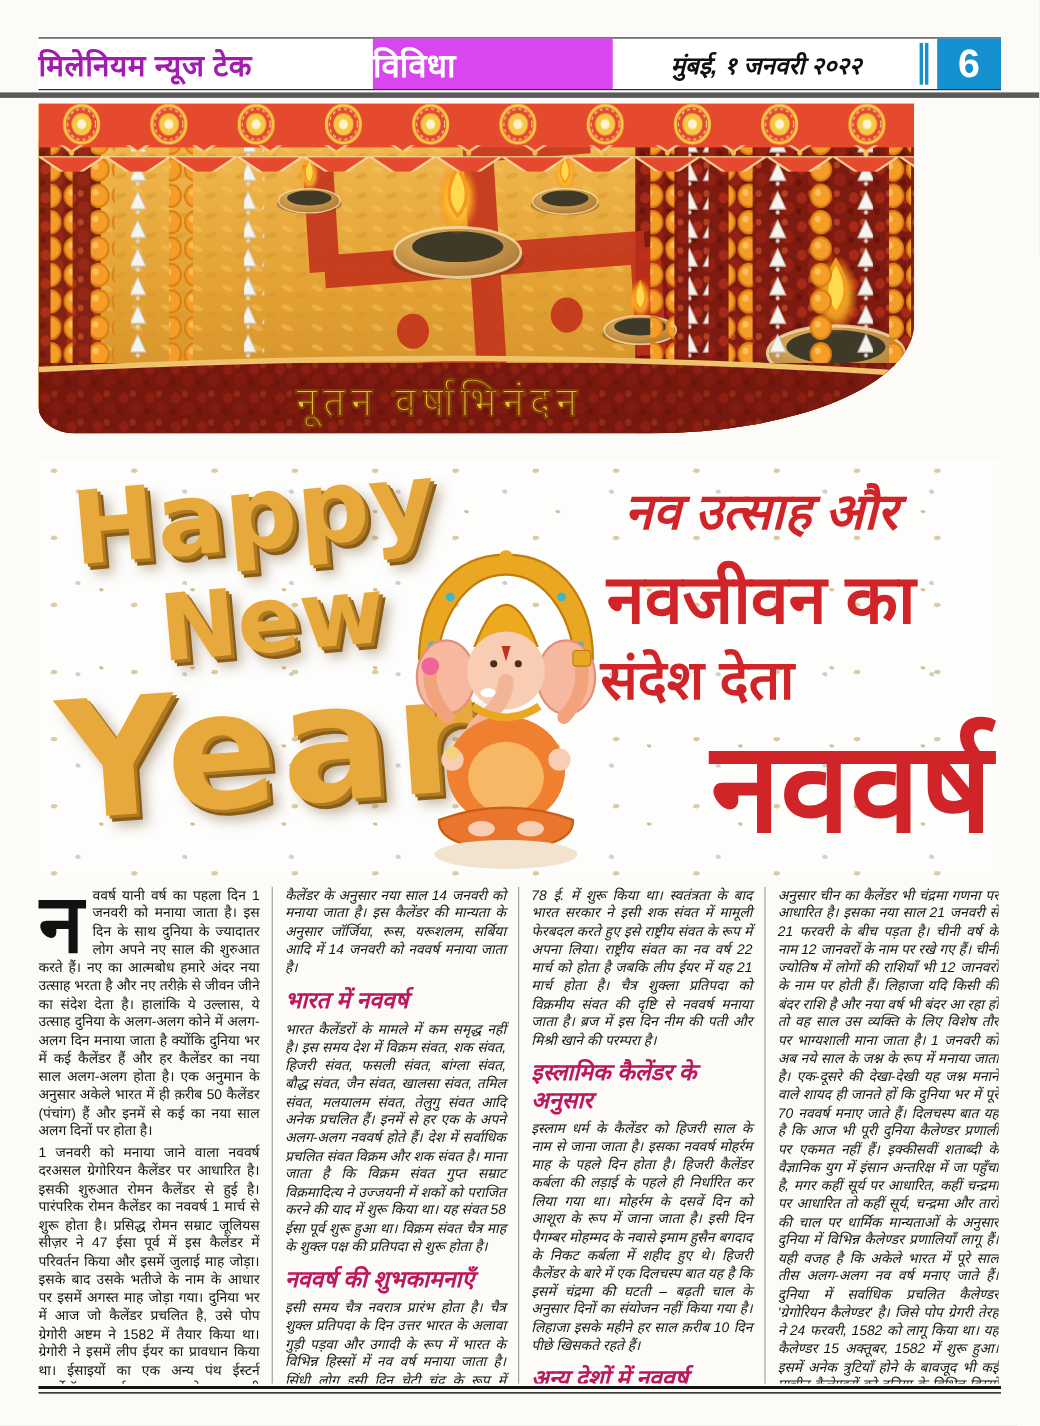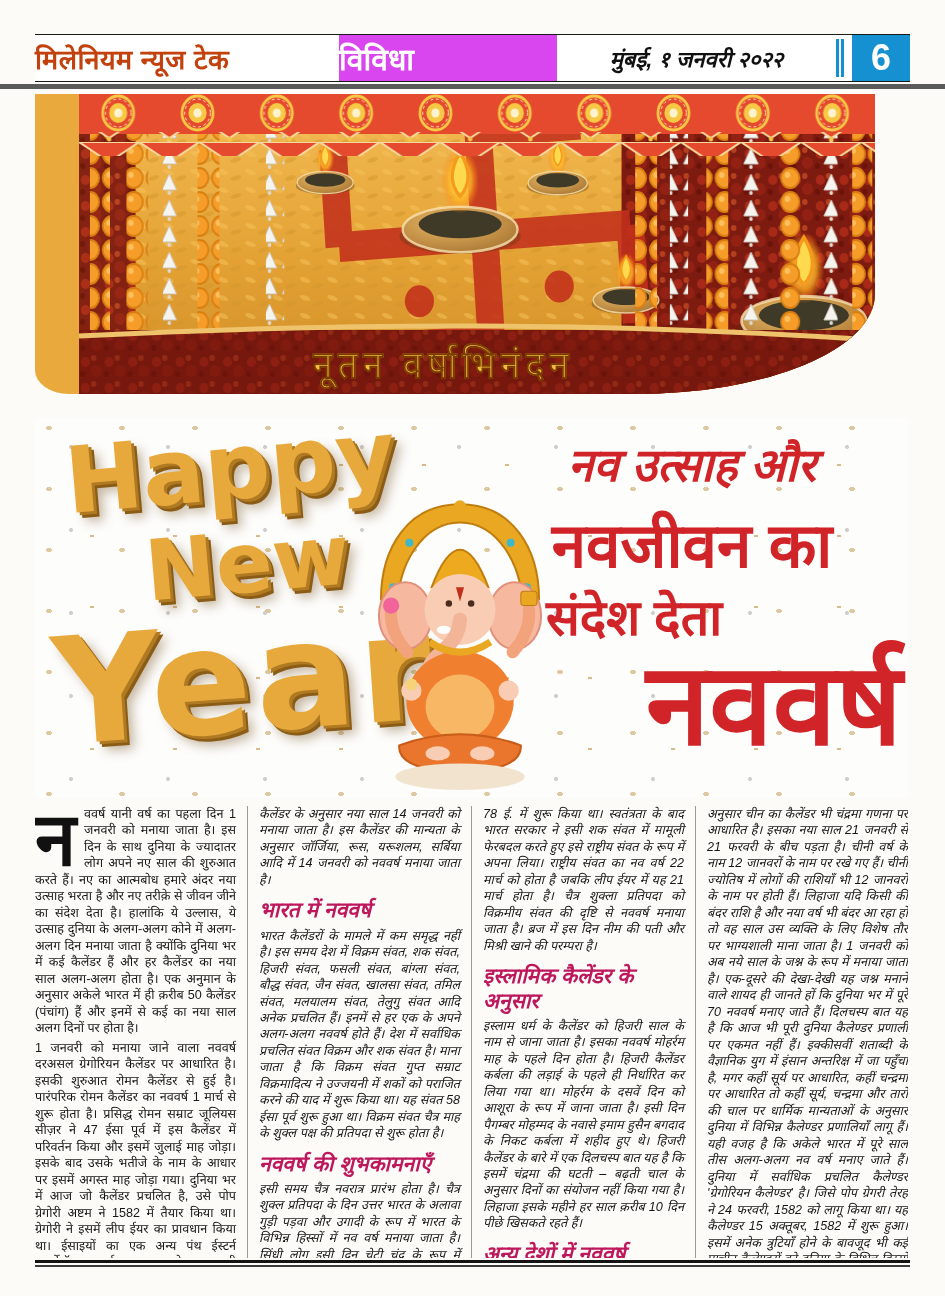--- a/index.html
+++ b/index.html
@@ -9,37 +9,36 @@
     font-family:"Liberation Sans",sans-serif;color:#151515;
   }
   
   .masthead-row{
     position:absolute;left:35px;right:35px;top:34px;height:46px;
     display:flex;align-items:stretch;
     border-top:1.5px solid #1a1a1a;border-bottom:1.5px solid #1a1a1a;
     background:#fff;
   }
   .masthead{width:278px;display:flex;align-items:center;
-    font-size:27px;font-weight:bold;color:#c2410c;letter-spacing:.5px;}
+    font-size:27px;font-weight:bold;color:#a21caf;letter-spacing:.5px;}
   .section-box{width:218px;margin-left:26px;background:#d946ef;
     display:flex;align-items:center;justify-content:flex-start;}
   .section-box span{color:#fff;font-size:30px;font-weight:bold;}
   .date-box{flex:1;display:flex;align-items:center;justify-content:center;
     font-size:22px;font-weight:bold;color:#111;font-style:italic;}
   .page-num-stripe{width:8px;margin:4px 8px 4px 0;
     background:linear-gradient(90deg,#1590d0 0 3px,#fff 3px 5px,#1590d0 5px 8px);}
   .page-num-box{width:58px;background:#1590d0;display:flex;align-items:center;justify-content:center;}
   .page-num-box span{color:#fff;font-size:36px;font-weight:bold;}
   .header-rule{position:absolute;left:0;right:0;top:84px;height:5px;background:#5a5a5a;}
   
   .top-photo{
     position:absolute;left:35px;top:94px;width:796px;height:300px;margin:0;
     border-radius:0 0 240px 34px / 0 0 100px 24px;overflow:hidden;
     background:#e9a93c;
-    padding-left:44px;
   }
   .top-photo svg{display:block;width:100%;height:100%;}
   
   .feature{position:absolute;left:35px;top:418px;width:873px;height:380px;
     background:
       radial-gradient(4px 3px at 14px 10px,#dcc9a2 70%,transparent 71%),
       radial-gradient(3px 3px at 36px 29px,#cfcfcf 70%,transparent 71%),
       radial-gradient(3px 2px at 57px 47px,#d8b98a 70%,transparent 71%);
     background-size:73px 61px,97px 83px,83px 71px;background-color:#fdfdfc;}
   .hny{position:absolute;left:12px;top:4px;width:340px;height:372px;}
@@ -48,21 +47,21 @@
     text-shadow:3px 3px 0 #b07a22,5px 6px 0 #8a5c16,9px 10px 12px rgba(110,70,15,.4);}
   .hny-1{left:18px;top:-8px;font-size:92px;transform:rotate(-5deg);}
   .hny-2{left:98px;top:92px;font-size:84px;transform:rotate(-5deg);}
   .hny-3{left:6px;top:172px;font-size:148px;transform:rotate(-4deg);letter-spacing:4px;}
   .ganesha{position:absolute;left:332px;top:72px;width:186px;height:304px;}
   .headline{position:absolute;right:2px;top:24px;width:428px;text-align:center;
     color:#d02429;font-weight:800;line-height:1.04;}
   .hl-1{font-size:46px;font-style:italic;}
   .hl-2{font-size:62px;margin-top:24px;}
   .hl-3{font-size:50px;margin-top:14px;transform:translateX(-58px);}
-  .hl-4{font-size:114px;text-align:right;margin-top:2px;padding-right:4px;}
+  .hl-4{font-size:114px;text-align:right;margin-top:14px;padding-right:4px;}
   
   .article{position:absolute;left:35px;top:806px;width:873px;height:452px;
     display:flex;overflow:hidden;}
   .article-col{flex:1 1 0;overflow:hidden;padding:0 11px;}
   .article-col:first-child{padding-left:0;}
   .article-col:last-child{padding-right:0;}
   .article-col + .article-col{border-left:1px solid #9a9a9a;font-style:italic;}
   .article-para{margin:0 0 3px;font-size:12.6px;line-height:1.31;text-align:justify;color:#161616;}
   .sub-heading{margin:10px 0 5px;font-size:21px;font-weight:bold;color:#be185d;line-height:1.15;}
   .dropcap{float:left;font-size:74px;line-height:.78;font-weight:bold;

